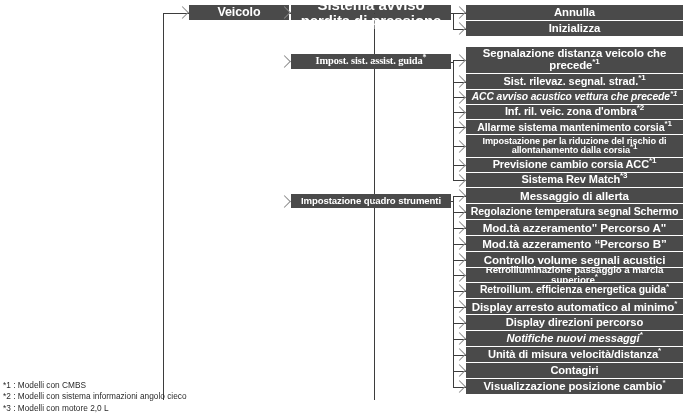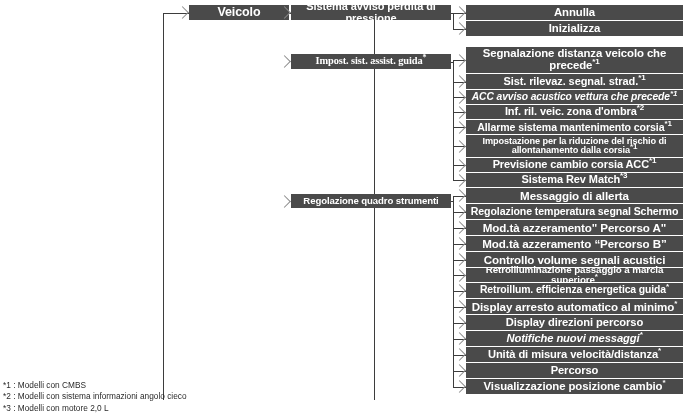--- a/index.html
+++ b/index.html
@@ -59,27 +59,27 @@
 </head>
 <body>
 
 <div id="canvas">
     <div class="node" style="left: 189px; top: 5px; width: 100px; height: 15px; font-size: 12.5px; background: rgb(74, 74, 74); color: rgb(255, 255, 255);"><span>Veicolo</span></div>
     <div class="vline" style="left: 163px; top: 12.5px; height: 387.5px; background: rgb(61, 61, 61);"></div>
     <div class="hline" style="left: 163px; top: 12.5px; width: 26px; background: rgb(61, 61, 61);"></div>
     <div class="arrow" style="left: 178px; top: 8px; border-top-color: rgb(138, 138, 138); border-right-color: rgb(138, 138, 138);"></div>
     <div class="vline" style="left: 374px; top: 12.5px; height: 387.5px; background: rgb(61, 61, 61);"></div>
     <div class="hline" style="left: 289px; top: 12.5px; width: 85px; background: rgb(61, 61, 61);"></div>
-    <div class="node" style="left: 291px; top: 5px; width: 160px; height: 15px; font-size: 11px; background: rgb(74, 74, 74); color: rgb(255, 255, 255);"><span>Sistema avviso perdita di pressione</span></div>
+    <div class="node" style="left: 291px; top: 5px; width: 160px; height: 15px; font-size: 15px; background: rgb(74, 74, 74); color: rgb(255, 255, 255);"><span>Sistema avviso perdita di pressione</span></div>
     <div class="hline" style="left: 374px; top: 12.5px; width: 1px; background: rgb(61, 61, 61);"></div>
     <div class="arrow" style="left: 280px; top: 8px; border-top-color: rgb(138, 138, 138); border-right-color: rgb(138, 138, 138);"></div>
     <div class="node" style="left: 291px; top: 54px; width: 160px; height: 15px; font-size: 10.4px; background: rgb(74, 74, 74); color: rgb(255, 255, 255); font-family: Liberation Serif, serif;"><span>Impost. sist. assist. guida<span class="sup" style="display: inline; width: auto;">*</span></span></div>
     <div class="hline" style="left: 374px; top: 61.5px; width: 1px; background: rgb(61, 61, 61);"></div>
     <div class="arrow" style="left: 280px; top: 57px; border-top-color: rgb(138, 138, 138); border-right-color: rgb(138, 138, 138);"></div>
-    <div class="node" style="left: 291px; top: 194px; width: 160px; height: 14px; font-size: 9.6px; background: rgb(74, 74, 74); color: rgb(255, 255, 255);"><span>Regolazione quadro strumenti</span></div>
+    <div class="node" style="left: 291px; top: 194px; width: 160px; height: 14px; font-size: 9.6px; background: rgb(74, 74, 74); color: rgb(255, 255, 255);"><span>Impostazione quadro strumenti</span></div>
     <div class="hline" style="left: 374px; top: 201px; width: 1px; background: rgb(61, 61, 61);"></div>
     <div class="arrow" style="left: 280px; top: 196.5px; border-top-color: rgb(138, 138, 138); border-right-color: rgb(138, 138, 138);"></div>
     <div class="node" style="left: 466px; top: 5px; width: 217px; height: 15px; font-size: 11.4px; background: rgb(74, 74, 74); color: rgb(255, 255, 255);"><span>Annulla</span></div>
     <div class="hline" style="left: 453px; top: 12.5px; width: 13px; background: rgb(61, 61, 61);"></div>
     <div class="arrow" style="left: 455px; top: 8px; border-top-color: rgb(138, 138, 138); border-right-color: rgb(138, 138, 138);"></div>
     <div class="node" style="left: 466px; top: 21px; width: 217px; height: 15px; font-size: 11.4px; background: rgb(74, 74, 74); color: rgb(255, 255, 255);"><span>Inizializza</span></div>
     <div class="hline" style="left: 453px; top: 28.5px; width: 13px; background: rgb(61, 61, 61);"></div>
     <div class="arrow" style="left: 455px; top: 24px; border-top-color: rgb(138, 138, 138); border-right-color: rgb(138, 138, 138);"></div>
     <div class="node" style="left: 466px; top: 47px; width: 217px; height: 26px; font-size: 11.4px; background: rgb(74, 74, 74); color: rgb(255, 255, 255);"><span>Segnalazione distanza veicolo che<br>precede<span class="sup" style="display: inline; width: auto;">*1</span></span></div>
     <div class="hline" style="left: 453px; top: 60px; width: 13px; background: rgb(61, 61, 61);"></div>
@@ -131,21 +131,21 @@
     <div class="arrow" style="left: 455px; top: 302px; border-top-color: rgb(138, 138, 138); border-right-color: rgb(138, 138, 138);"></div>
     <div class="node" style="left: 466px; top: 315px; width: 217px; height: 15px; font-size: 11.2px; background: rgb(74, 74, 74); color: rgb(255, 255, 255);"><span>Display direzioni percorso</span></div>
     <div class="hline" style="left: 453px; top: 322.5px; width: 13px; background: rgb(61, 61, 61);"></div>
     <div class="arrow" style="left: 455px; top: 318px; border-top-color: rgb(138, 138, 138); border-right-color: rgb(138, 138, 138);"></div>
     <div class="node" style="left: 466px; top: 331px; width: 217px; height: 15px; font-size: 11.2px; background: rgb(74, 74, 74); color: rgb(255, 255, 255); font-style: italic;"><span>Notifiche nuovi messaggi<span class="sup" style="display: inline; width: auto;">*</span></span></div>
     <div class="hline" style="left: 453px; top: 338.5px; width: 13px; background: rgb(61, 61, 61);"></div>
     <div class="arrow" style="left: 455px; top: 334px; border-top-color: rgb(138, 138, 138); border-right-color: rgb(138, 138, 138);"></div>
     <div class="node" style="left: 466px; top: 347px; width: 217px; height: 15px; font-size: 11.2px; background: rgb(74, 74, 74); color: rgb(255, 255, 255);"><span>Unità di misura velocità/distanza<span class="sup" style="display: inline; width: auto;">*</span></span></div>
     <div class="hline" style="left: 453px; top: 354.5px; width: 13px; background: rgb(61, 61, 61);"></div>
     <div class="arrow" style="left: 455px; top: 350px; border-top-color: rgb(138, 138, 138); border-right-color: rgb(138, 138, 138);"></div>
-    <div class="node" style="left: 466px; top: 363px; width: 217px; height: 15px; font-size: 11.2px; background: rgb(74, 74, 74); color: rgb(255, 255, 255);"><span>Percorso</span></div>
+    <div class="node" style="left: 466px; top: 363px; width: 217px; height: 15px; font-size: 11.2px; background: rgb(74, 74, 74); color: rgb(255, 255, 255);"><span>Contagiri</span></div>
     <div class="hline" style="left: 453px; top: 370.5px; width: 13px; background: rgb(61, 61, 61);"></div>
     <div class="arrow" style="left: 455px; top: 366px; border-top-color: rgb(138, 138, 138); border-right-color: rgb(138, 138, 138);"></div>
     <div class="node" style="left: 466px; top: 379px; width: 217px; height: 15px; font-size: 11.4px; background: rgb(74, 74, 74); color: rgb(255, 255, 255);"><span>Visualizzazione posizione cambio<span class="sup" style="display: inline; width: auto;">*</span></span></div>
     <div class="hline" style="left: 453px; top: 386.5px; width: 13px; background: rgb(61, 61, 61);"></div>
     <div class="arrow" style="left: 455px; top: 382px; border-top-color: rgb(138, 138, 138); border-right-color: rgb(138, 138, 138);"></div>
     <div class="vline" style="left: 453px; top: 12.5px; height: 16px; background: rgb(61, 61, 61);"></div>
     <div class="hline" style="left: 451px; top: 12.5px; width: 3px; background: rgb(61, 61, 61);"></div>
     <div class="vline" style="left: 453px; top: 60px; height: 120px; background: rgb(61, 61, 61);"></div>
     <div class="hline" style="left: 451px; top: 61.5px; width: 3px; background: rgb(61, 61, 61);"></div>
     <div class="vline" style="left: 453px; top: 195.5px; height: 191px; background: rgb(61, 61, 61);"></div>

